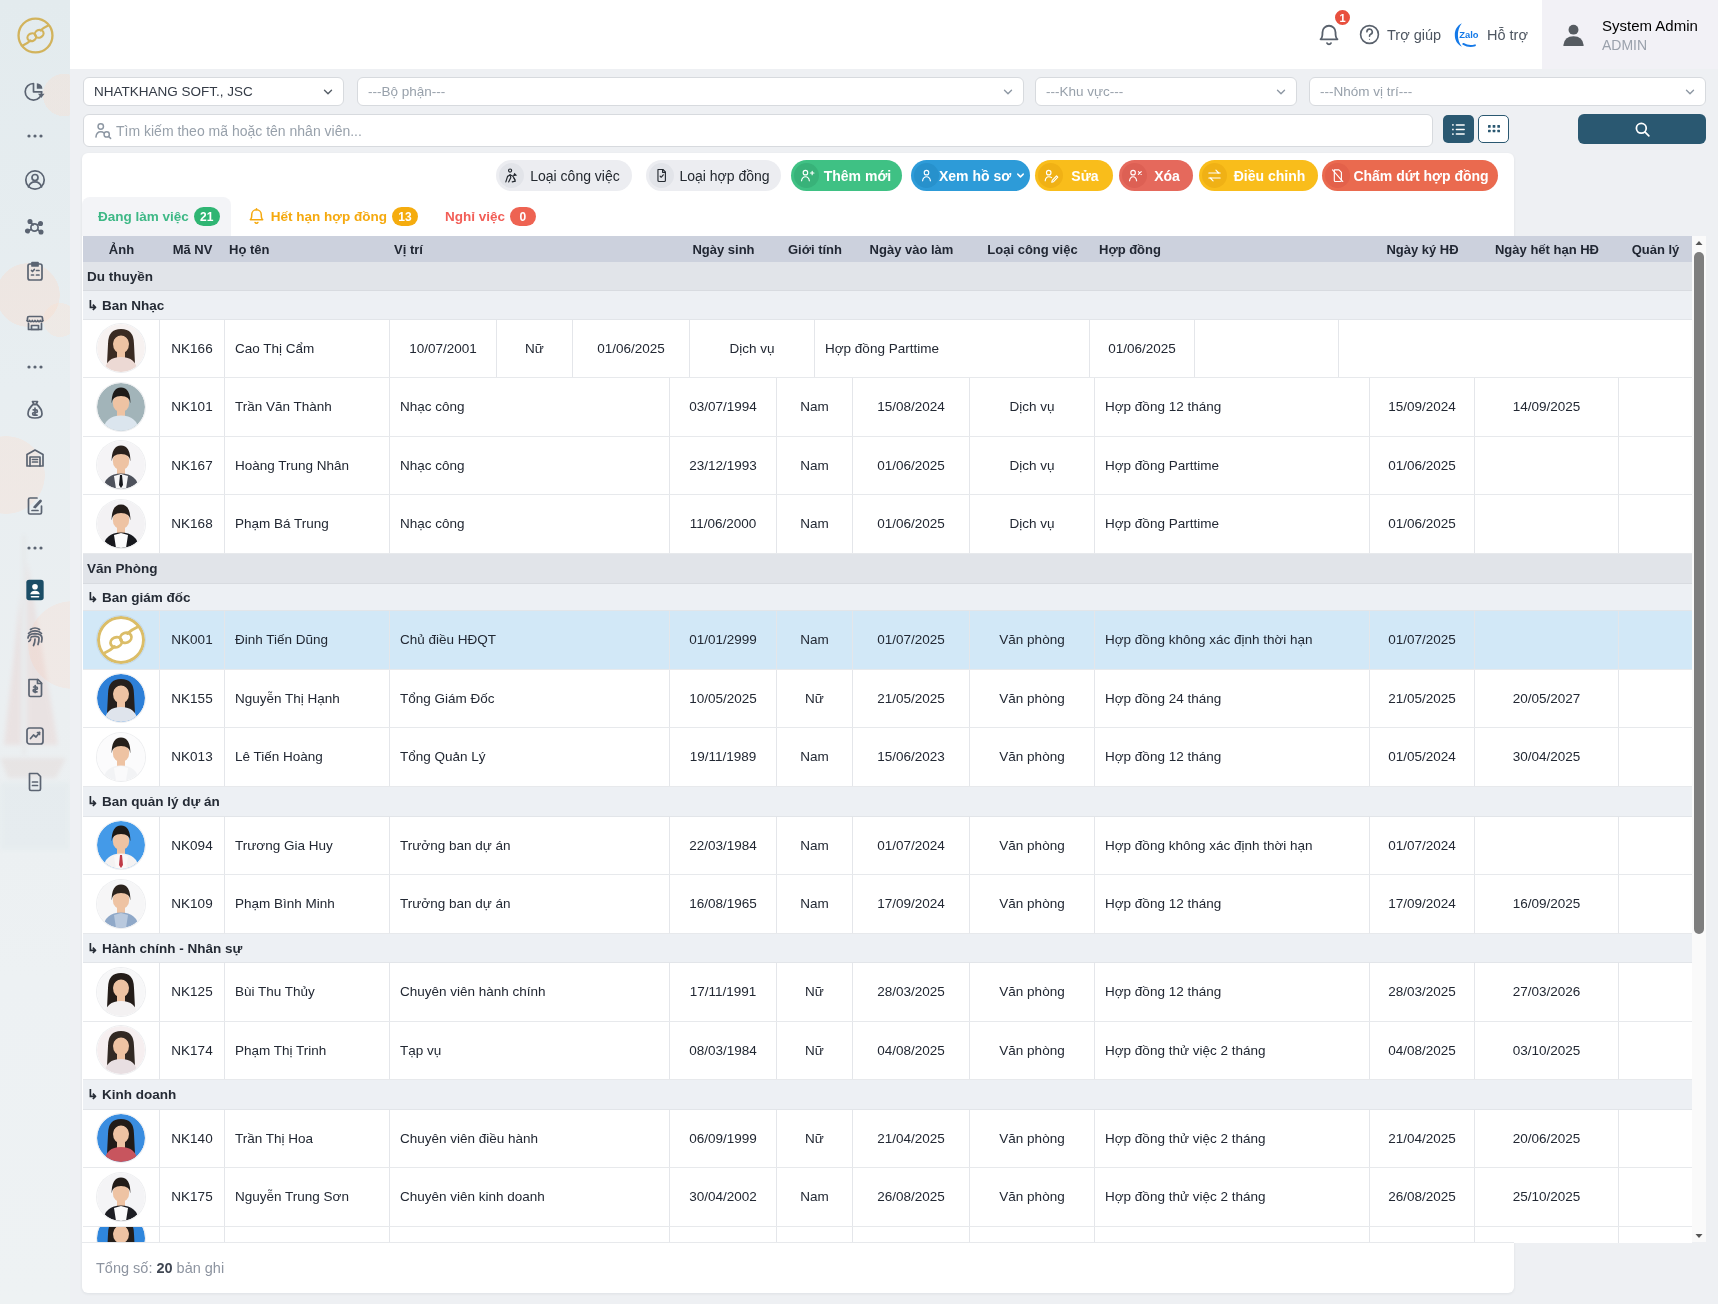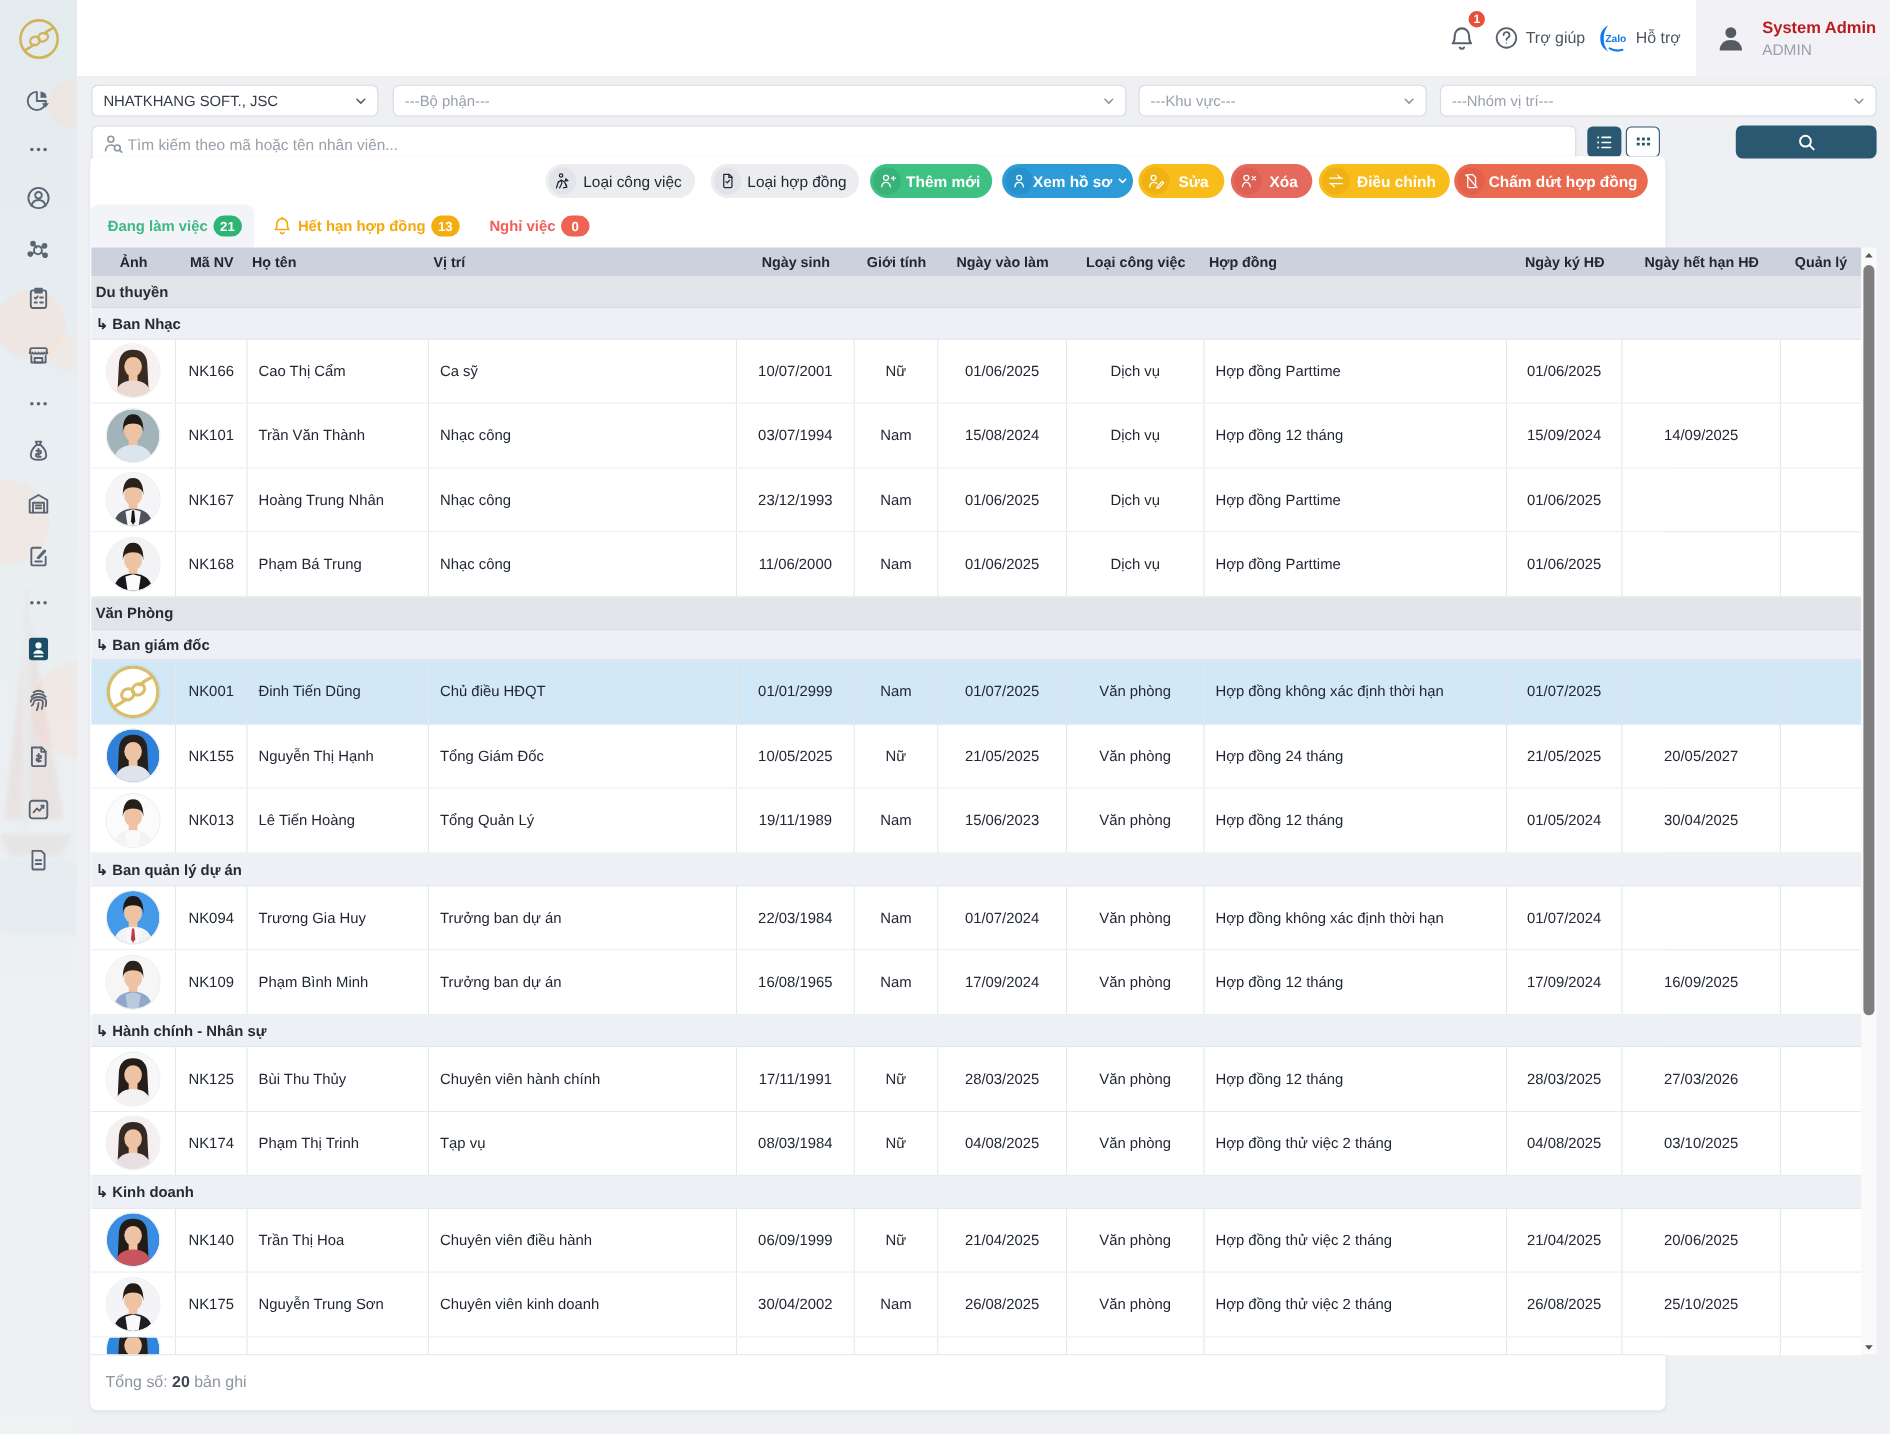--- a/index.html
+++ b/index.html
@@ -20,36 +20,36 @@
 .slogo { position:absolute; left:17px; top:17px; }
 
 
 .topbar { position:absolute; left:70px; top:0; width:1648px; height:69px; background:#fff; }
 .tb-bell { position:absolute; left:1246px; top:22px; }
 .tb-badge { position:absolute; left:1263px; top:8px; min-width:19px; height:19px; border-radius:10px; background:#e8503e; color:#fff; font-size:11px; font-weight:bold; display:flex; align-items:center; justify-content:center; padding:0 4px; border:2px solid #fff; }
 .tb-help { position:absolute; left:1288px; top:23px; display:flex; align-items:center; gap:6px; color:#4d5560; font-size:14.5px; }
 .tb-zalo { position:absolute; left:1382px; top:20px; display:flex; align-items:center; gap:5px; color:#4d5560; font-size:14.5px; }
 .tb-user { position:absolute; left:1472px; top:0; width:176px; height:69px; background:#f2f1f6; }
 .tb-user .av { position:absolute; left:17px; top:20px; }
-.tb-user .nm { position:absolute; left:60px; top:17px; font-size:15px; font-weight:bold; color:#b91c1c; }
+.tb-user .nm { position:absolute; left:60px; top:17px; font-size:15px; font-weight:normal; color:#000000; }
 .tb-user .rl { position:absolute; left:60px; top:37px; font-size:14px; color:#9aa1ac; }
 
 
 .sel { position:absolute; height:29px; background:#fff; border:1px solid #d7dade; border-radius:6px; display:flex; align-items:center; padding:0 10px; font-size:13.5px; color:#343b46; }
 .sel .ph { color:#98a1ab; }
 .sel .cv { position:absolute; right:8px; top:7px; }
 .searchbox { position:absolute; left:83px; top:114px; width:1350px; height:33px; background:#fff; border:1px solid #d7dade; border-radius:6px; display:flex; align-items:center; padding:0 8px; gap:3px; }
 .searchbox .ph { color:#98a1ab; font-size:14px;text-align:right; }
 .vbtn { position:absolute; top:115px; width:31px; height:28px; border-radius:5px; display:flex; align-items:center; justify-content:center; }
 .vbtn.list { left:1443px; background:#2a5871; }
 .vbtn.grid { left:1478px; background:#fff; border:1px solid #2a5871; }
 .sbtn { position:absolute; left:1578px; top:114px; width:128px; height:30px; background:#2a5871; border-radius:6px; display:flex; align-items:center; justify-content:center; }
 
 
-.card { position:absolute; left:82px; top:142px; width:1432px; height:1140px; background:#fff; border-radius:6px; box-shadow:0 1px 3px rgba(40,50,60,0.08); }
+.card { position:absolute; left:82px; top:153px; width:1432px; height:1140px; background:#fff; border-radius:6px; box-shadow:0 1px 3px rgba(40,50,60,0.08); }
 
 
 .btnrow { position:absolute; top:7px; right:16px; height:31px; display:flex; }
 .pill { height:31px; border-radius:16px; display:flex; align-items:center; padding:0 6px 0 3px; font-size:14px; white-space:nowrap; }
 .pill .ic { width:25px; height:25px; border-radius:50%; display:flex; align-items:center; justify-content:center; flex:none; }
 .pill .txt { flex:1; text-align:center; }
 .pill.gray { background:#ecedf1; color:#23282f; }
 .pill.gray .ic { background:#e2e4e9; }
 .pill.green { background:#3fc184; color:#fff; font-weight:bold; }
 .pill.green .ic { background:#38b279; }
@@ -461,21 +461,20 @@
                 <path d="M11 20 Q11 5 24 5 Q37 5 37 20 L38 40 Q33 45 28 44 L20 44 Q15 45 10 40 Z" fill="#3a2b22"></path>
                 <rect x="20" y="27" width="8" height="7" fill="#eec3a3"></rect>
                 <ellipse cx="24" cy="20" rx="8" ry="9.5" fill="#eec3a3"></ellipse>
                 <path d="M15.5 19 Q15 8.5 24 8.5 Q33 8.5 32.5 19 Q30 11.5 24 11.5 Q18 11.5 15.5 19 Z" fill="#3a2b22"></path>
                 <path d="M7 48 Q9 33 24 33 Q39 33 41 48 Z" fill="#ecd9d4"></path>
               </g>
             </svg></div>
         </div>
         <div class="td" style="width:65px">NK166</div>
         <div class="td tl" style="width:165px">Cao Thị Cẩm</div>
-        <div class="td tl" style="width:280px">Ca sỹ</div>
         <div class="td" style="width:107px">10/07/2001</div>
         <div class="td" style="width:76px">Nữ</div>
         <div class="td" style="width:117px">01/06/2025</div>
         <div class="td" style="width:125px">Dịch vụ</div>
         <div class="td tl" style="width:275px">Hợp đồng Parttime</div>
         <div class="td" style="width:105px">01/06/2025</div>
         <div class="td" style="width:144px"></div>
         <div class="td" style="width:73px"></div>
       </div>
 <div class="trow drow">

